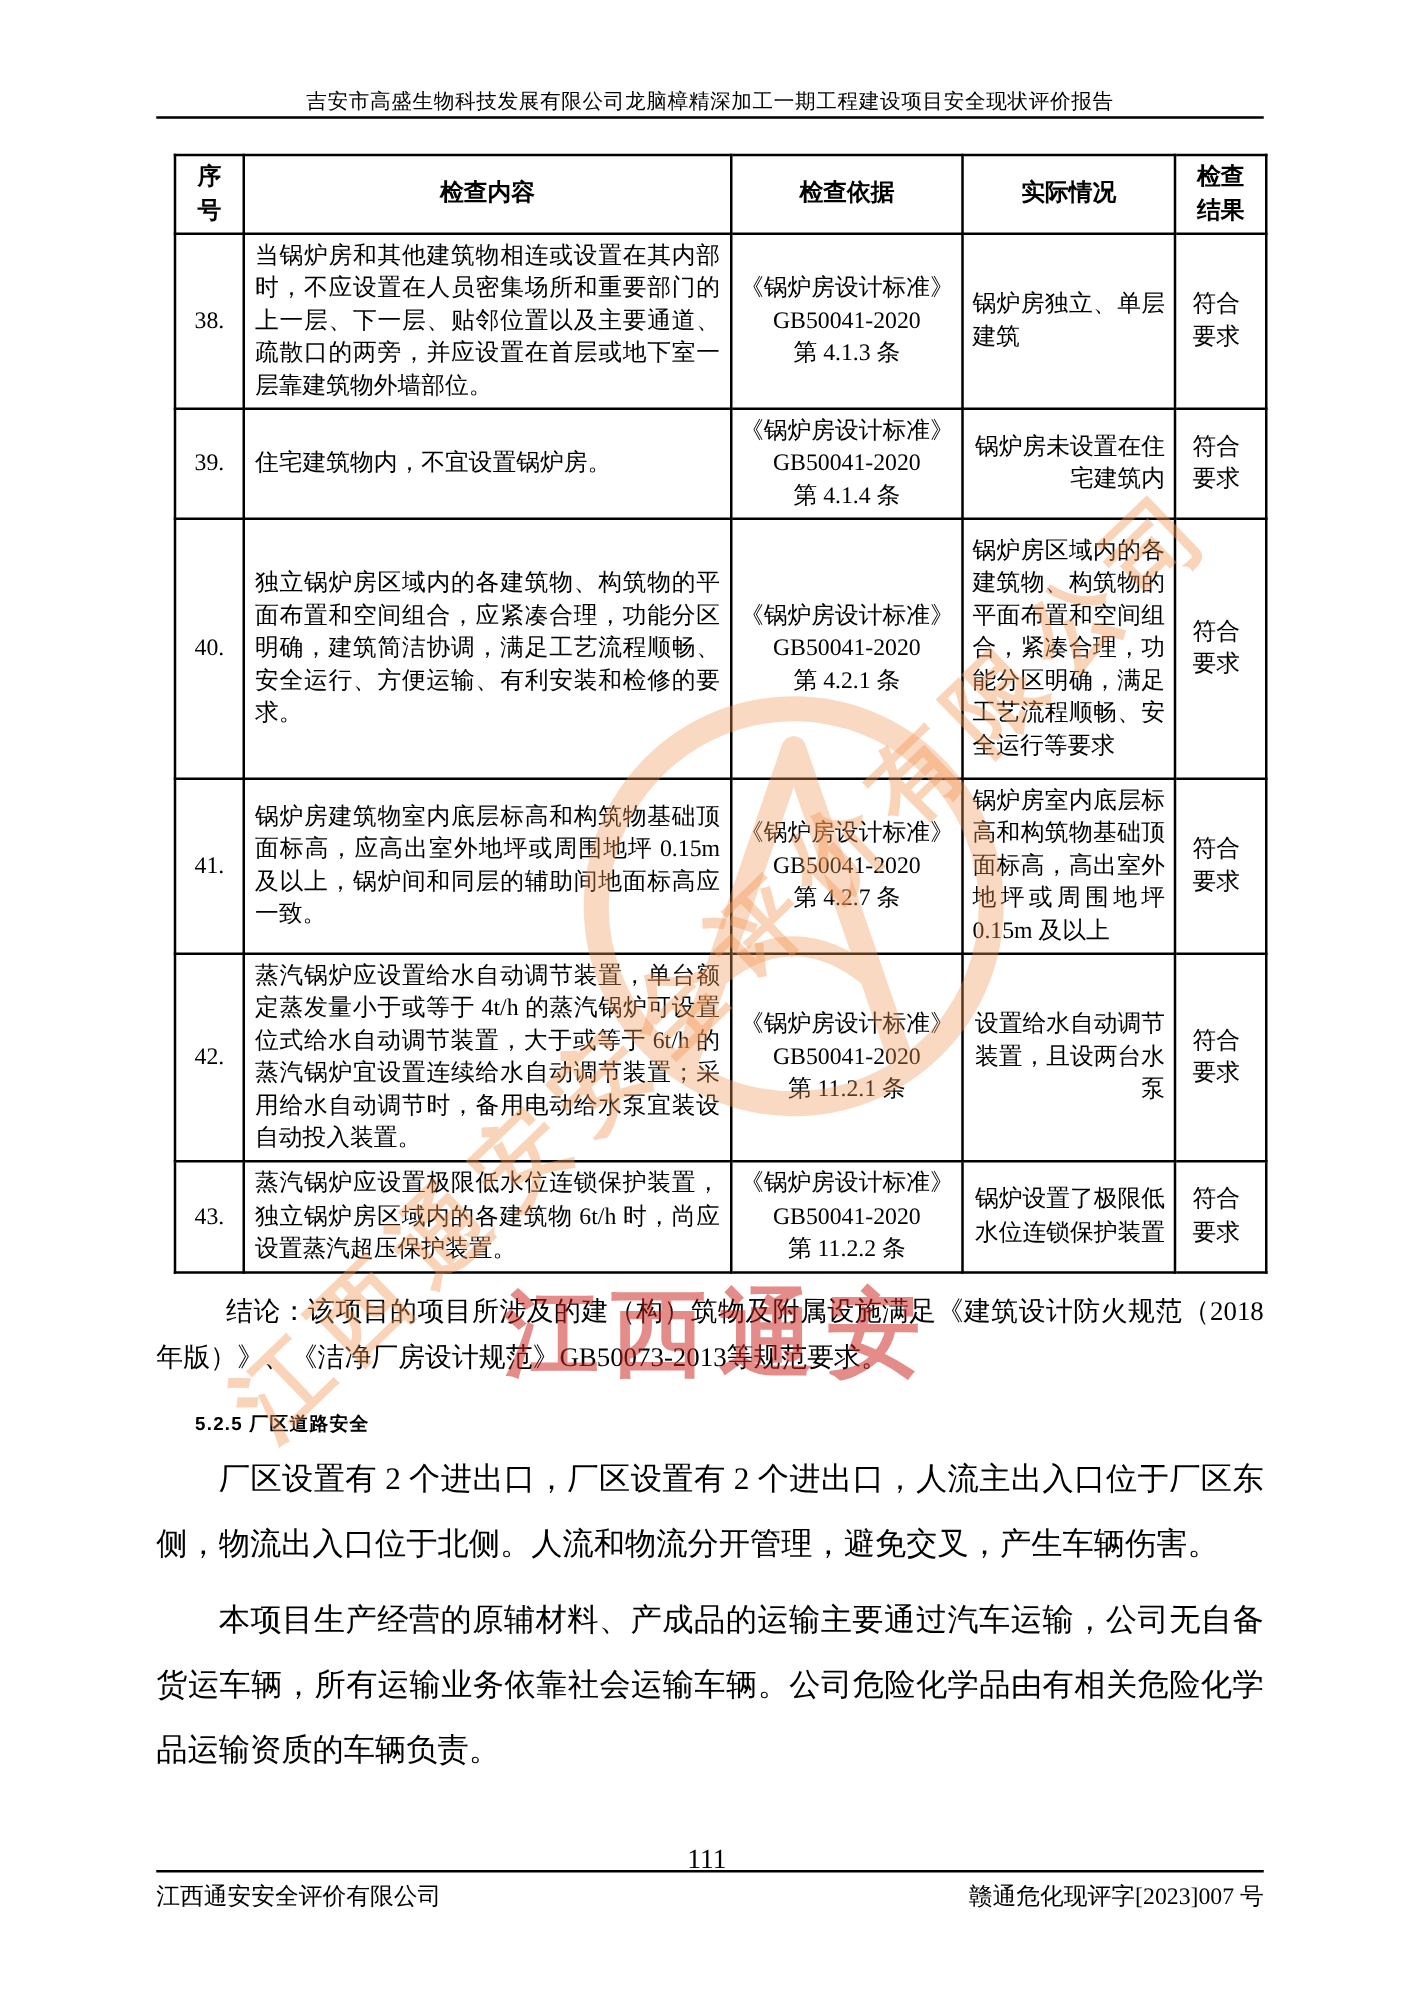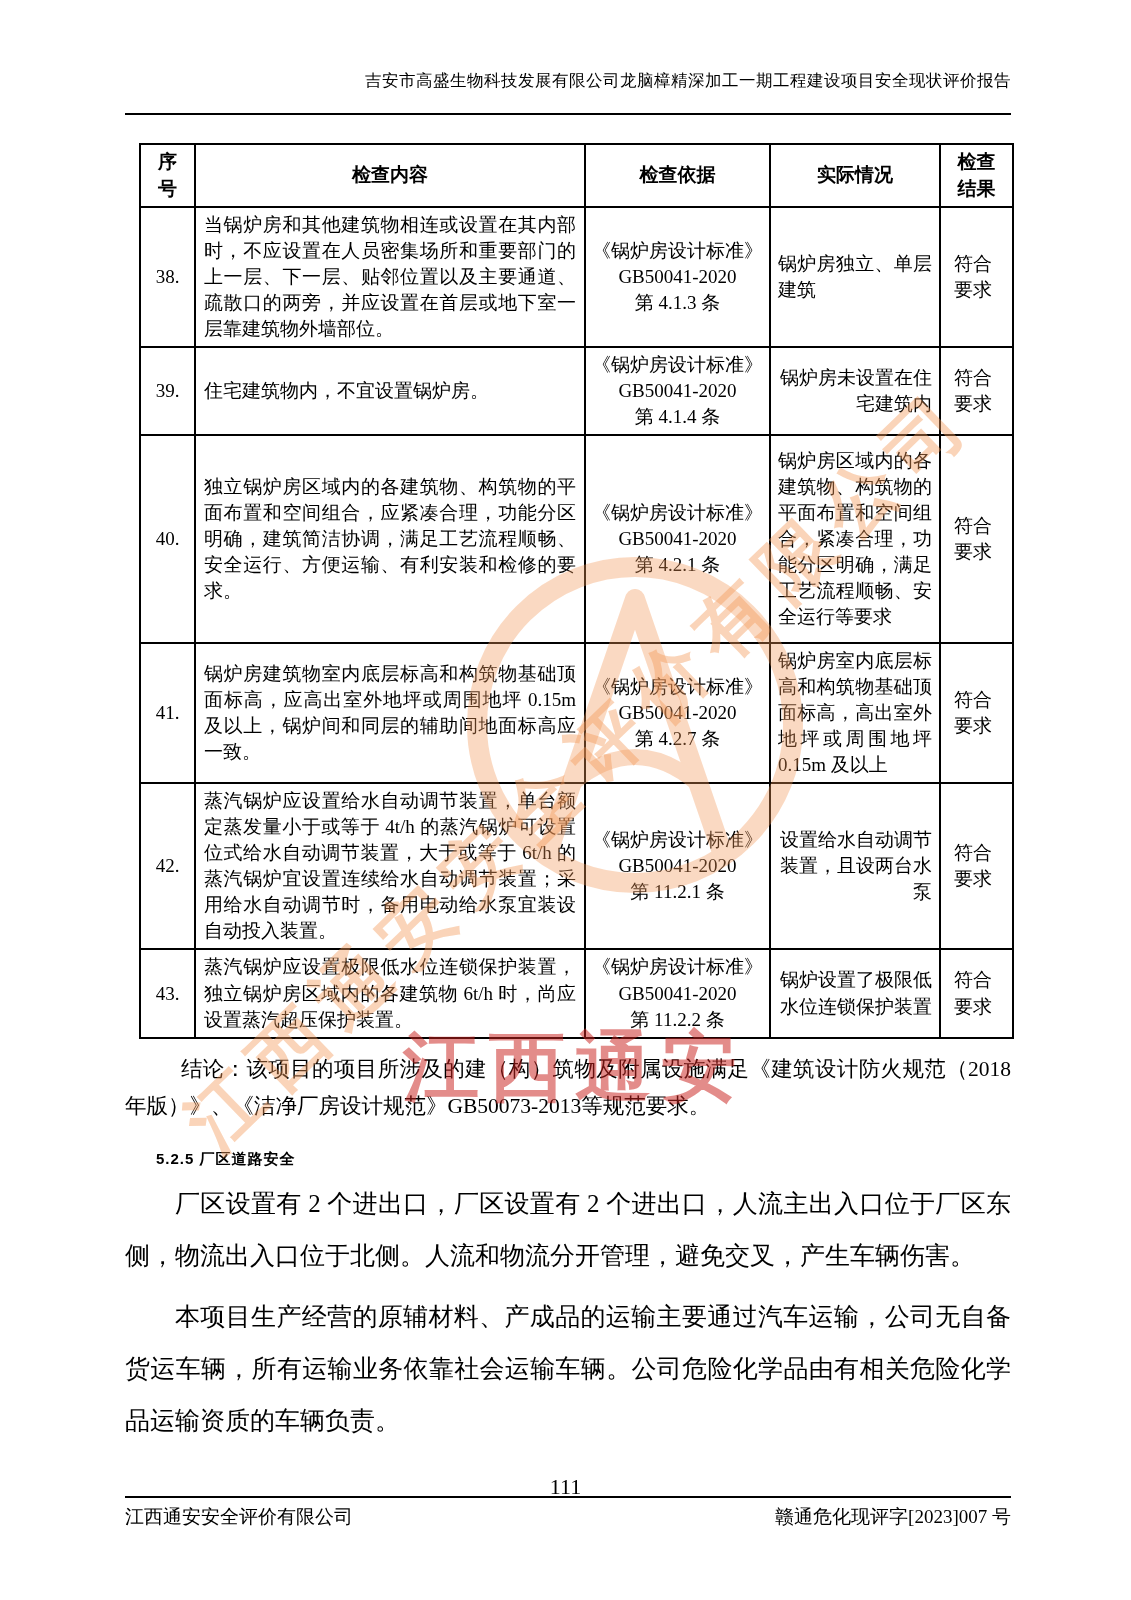--- a/index.html
+++ b/index.html
@@ -3,21 +3,21 @@
 <meta charset="utf-8">
 <style>
   * { margin:0; padding:0; box-sizing:border-box; }
   html,body { background:#ffffff; }
   .page {
     position:relative; width:1131px; height:1600px; background:#fff;
     font-family:"Liberation Serif","DejaVu Serif",serif; color:#000; overflow:hidden;
   }
   .content { position:absolute; left:125px; top:0; width:886px; z-index:1; }
 
-  .doc-header { padding-top:70px; padding-bottom:21px; border-bottom:2px solid #000; text-align:right; }
+  .doc-header { padding-top:70px; padding-bottom:1px; border-bottom:2px solid #000; text-align:center; }
   .doc-header-title { font-size:16.5px; letter-spacing:0.5px; }
 
   .insp-table { border-collapse:collapse; table-layout:fixed; width:873px; margin:28px 0 0 14px; }
   .insp-table th, .insp-table td { border:2px solid #000; vertical-align:middle; font-size:19px; }
   .insp-table th { font-weight:bold; text-align:center; white-space:pre-line; line-height:1.4; padding:4px 2px; }
   .insp-table td { padding:4px 8px; line-height:1.37; }
   td.cell-no { text-align:center; padding:4px 2px; }
   td.cell-content { text-align:justify; }
   td.cell-basis { text-align:center; white-space:pre-line; padding:4px 2px; }
   td.cell-actual { padding:4px 7px; }

